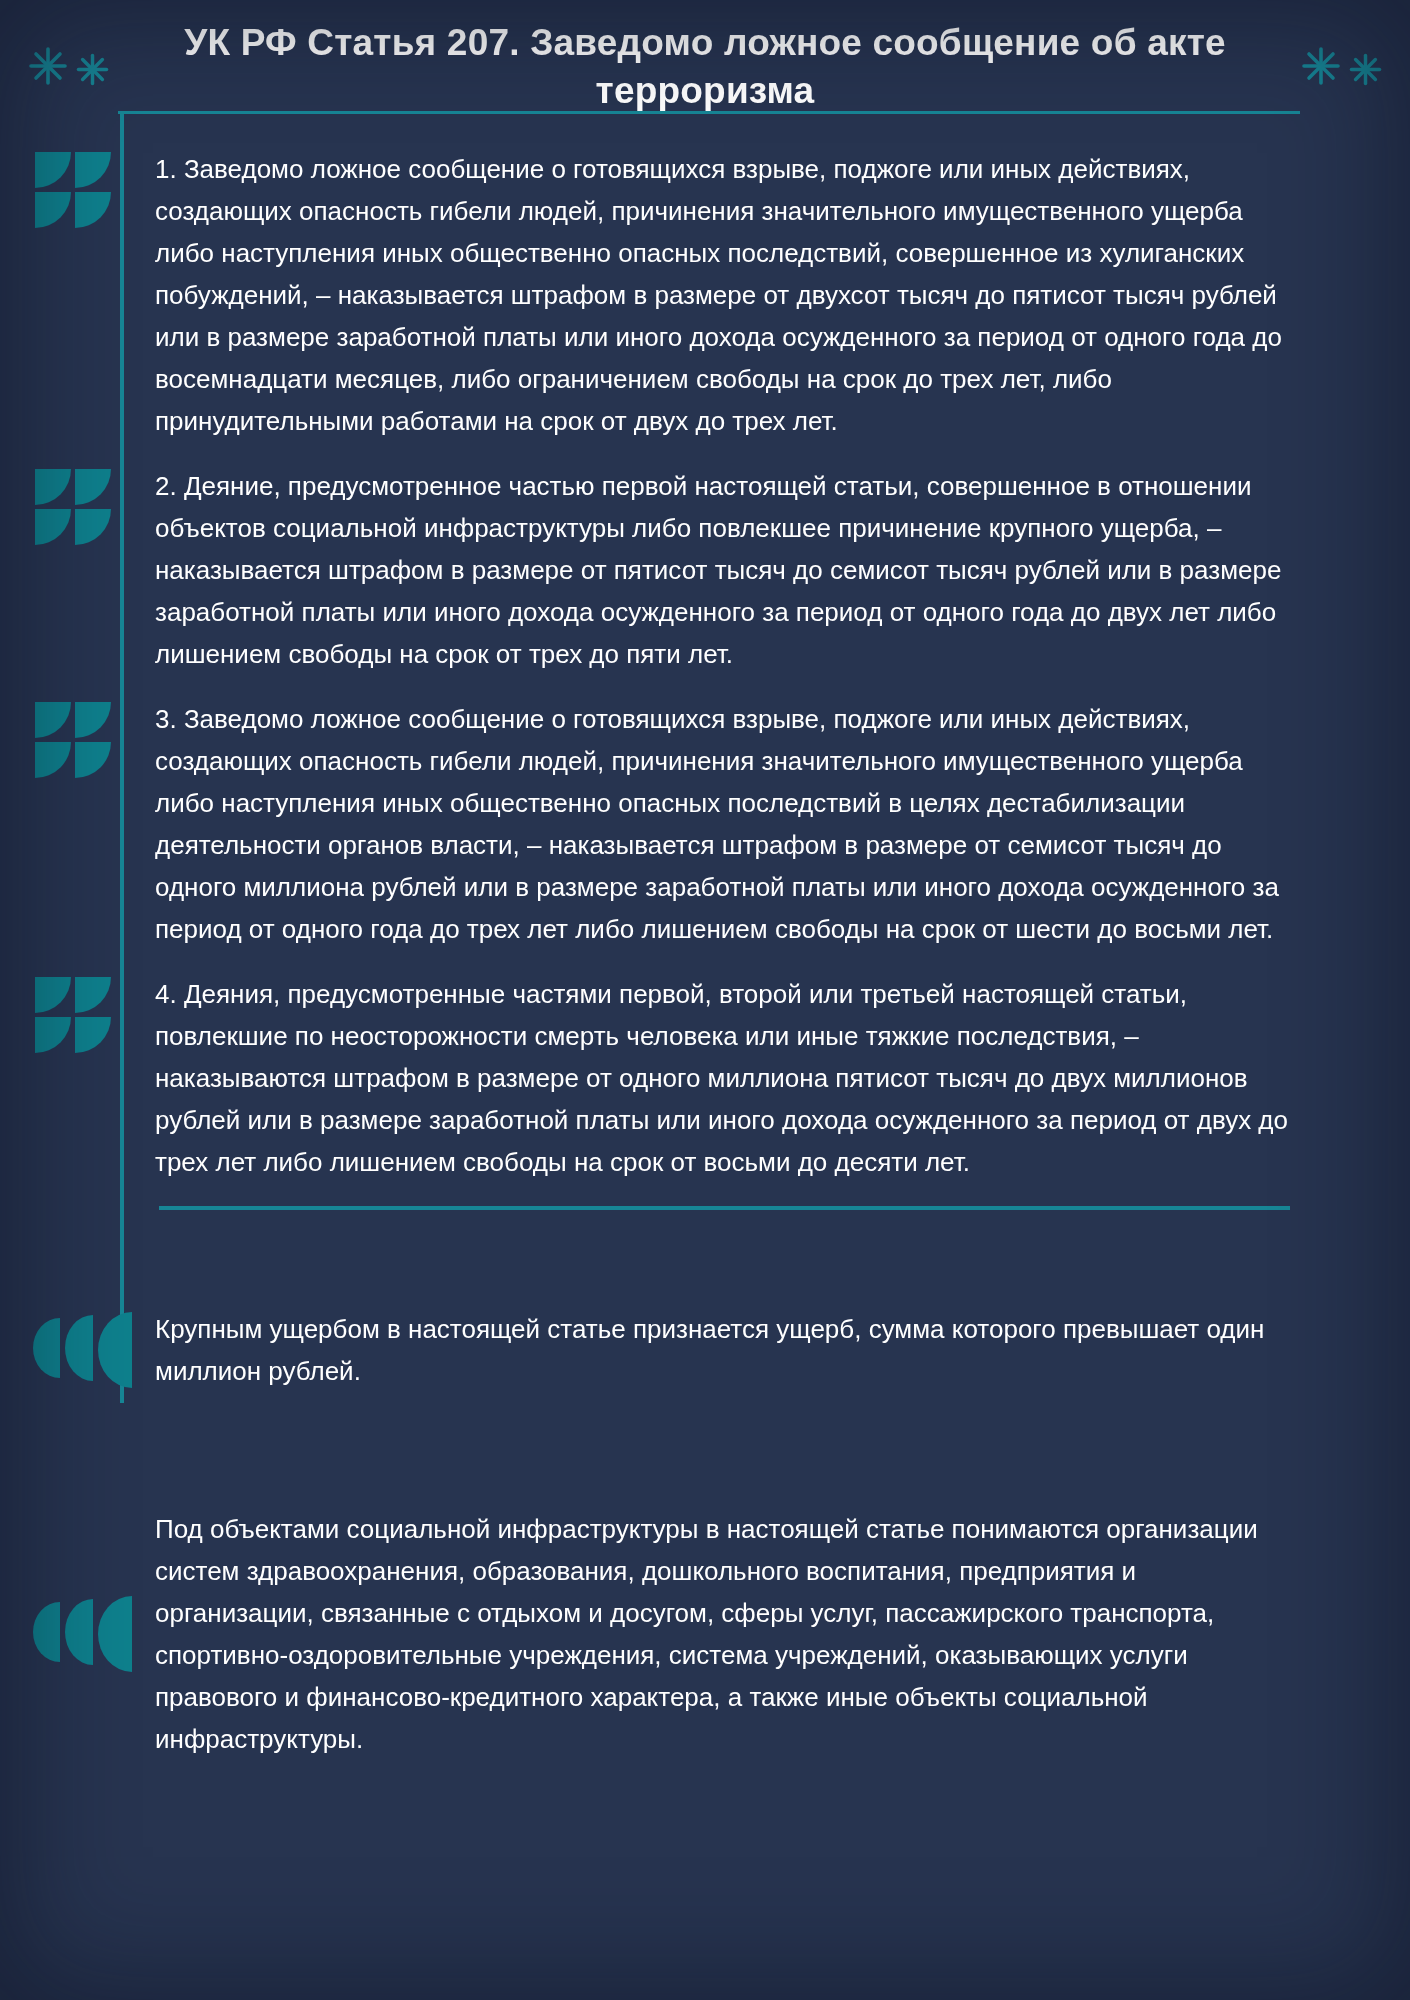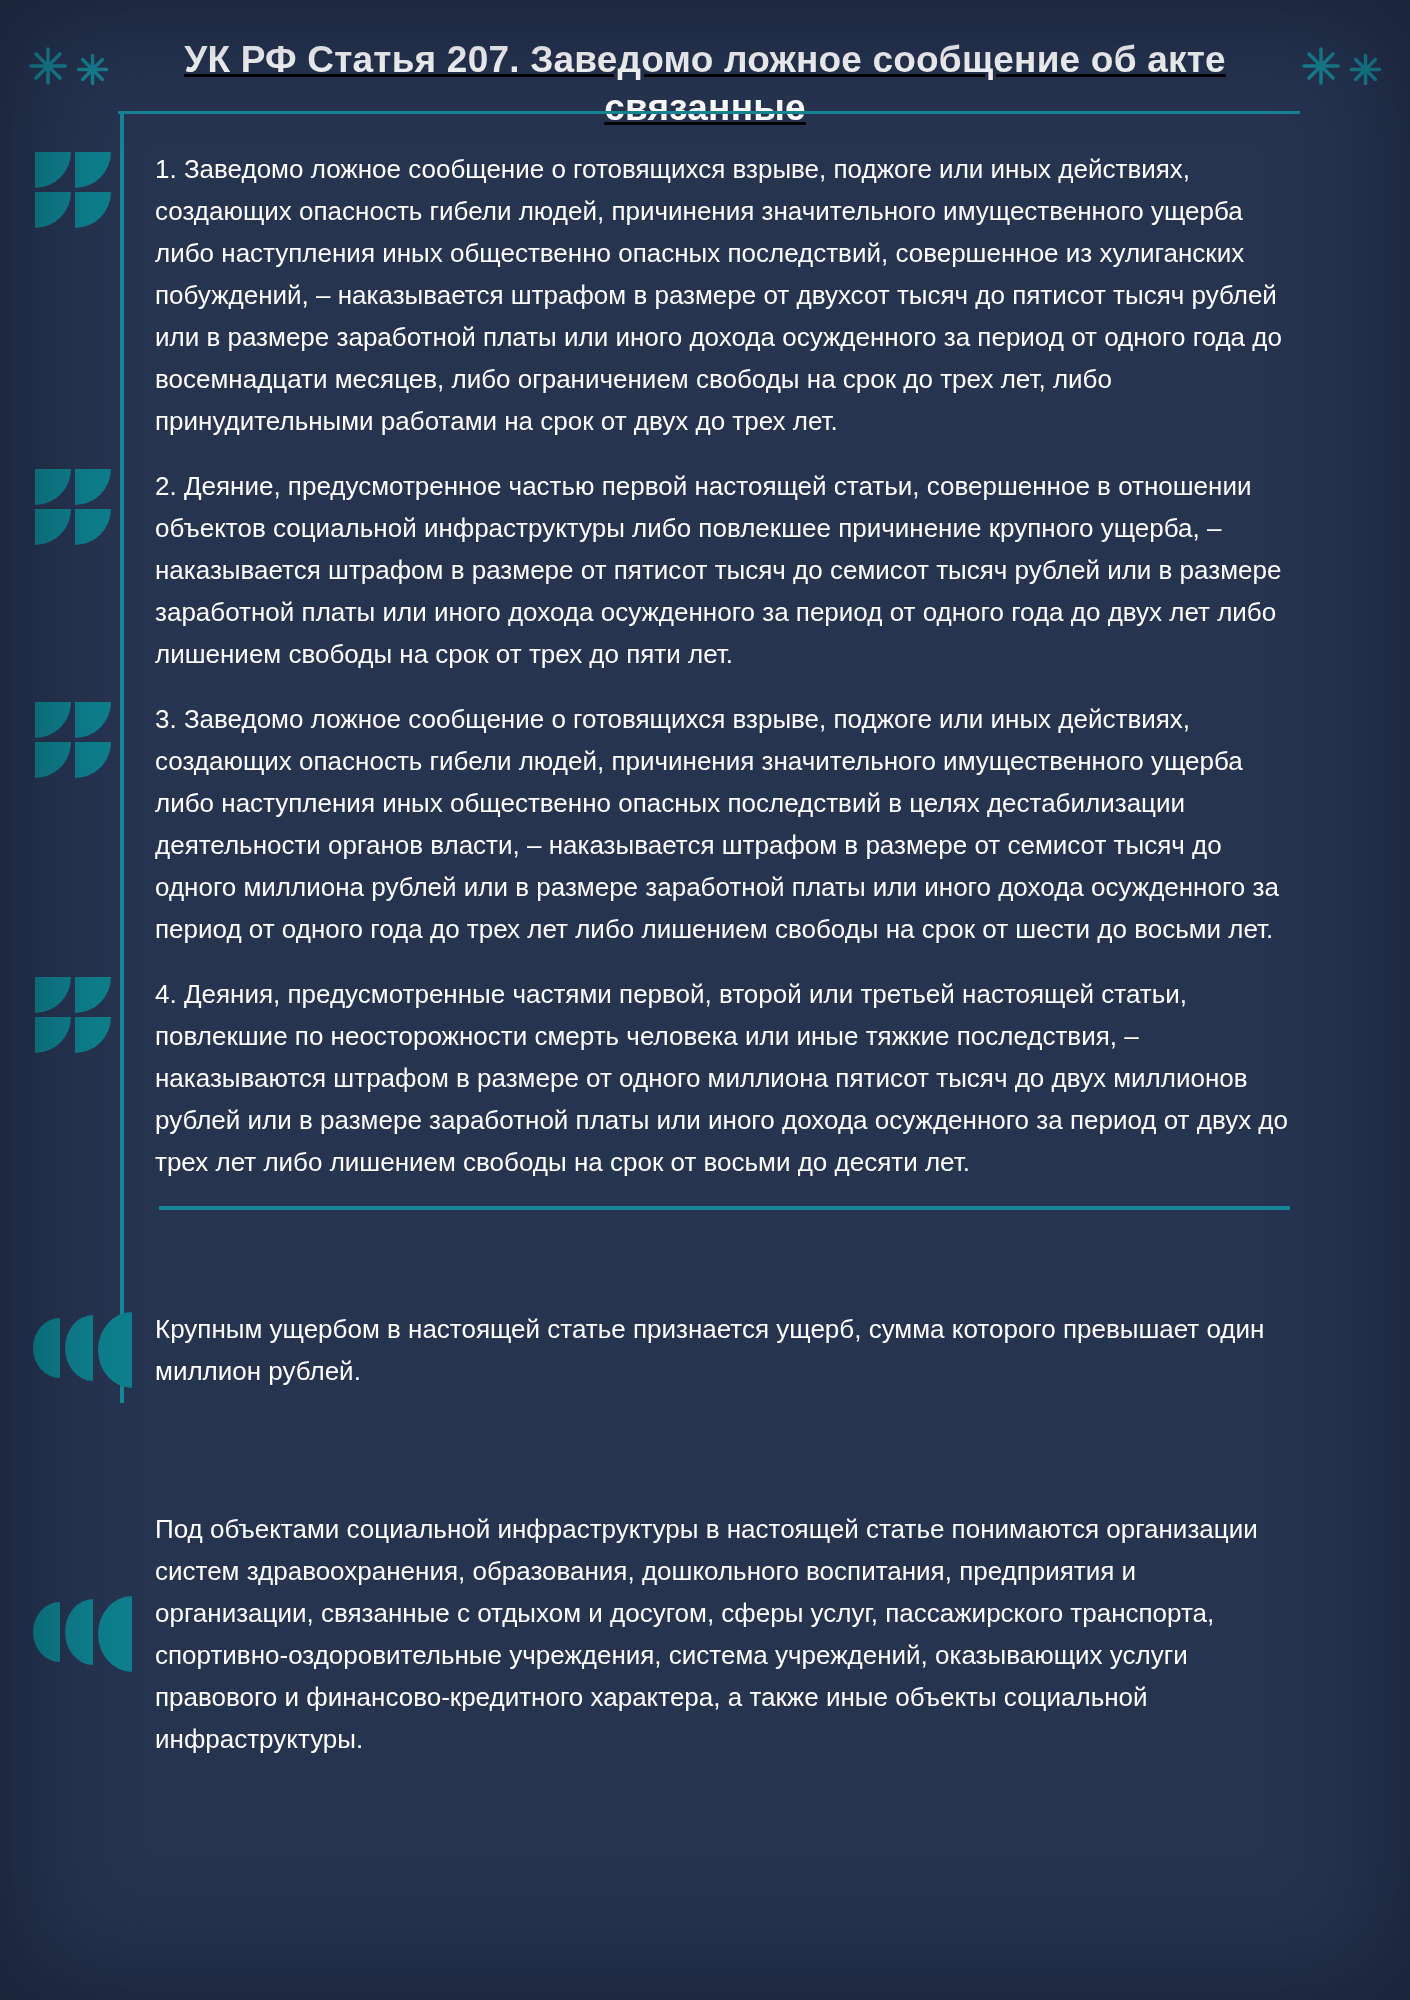--- a/index.html
+++ b/index.html
@@ -15,21 +15,21 @@
     overflow:hidden;
   }
   .page::after{
     content:"";
     position:absolute;inset:0;
     box-shadow:inset 0 0 110px 22px rgba(8,14,28,.45);
     pointer-events:none;
   }
 
   
-  header{position:relative;padding-top:36px;text-decoration:underline;}
+  header{position:relative;padding-top:19px;}
   h1{
     margin:0 auto;
     width:1200px;
     text-align:center;
     color:#ffffff;
     font-size:37px;
     line-height:48px;
     font-weight:bold;
     letter-spacing:.2px;
   }
@@ -128,21 +128,21 @@
           <line x1="20" y1="3" x2="20" y2="37"></line>
             <line x1="3" y1="20" x2="37" y2="20"></line>
           <line x1="8" y1="8" x2="32" y2="32"></line>
             <line x1="32" y1="8" x2="8" y2="32"></line>
         </g>
       </svg>
     </div>
 
     <h1>
       <span>УК РФ Статья 207. Заведомо ложное сообщение об акте</span>
-      <span>связанные</span>
+      <span>терроризма</span>
     </h1>
 
     <div class="stars right">
       <svg width="40" height="40" viewBox="0 0 40 40">
         <g stroke="#178696" stroke-width="3.6" stroke-linecap="round">
           <line x1="20" y1="3" x2="20" y2="37"></line>
             <line x1="3" y1="20" x2="37" y2="20"></line>
           <line x1="8" y1="8" x2="32" y2="32"></line>
             <line x1="32" y1="8" x2="8" y2="32"></line>
         </g>

